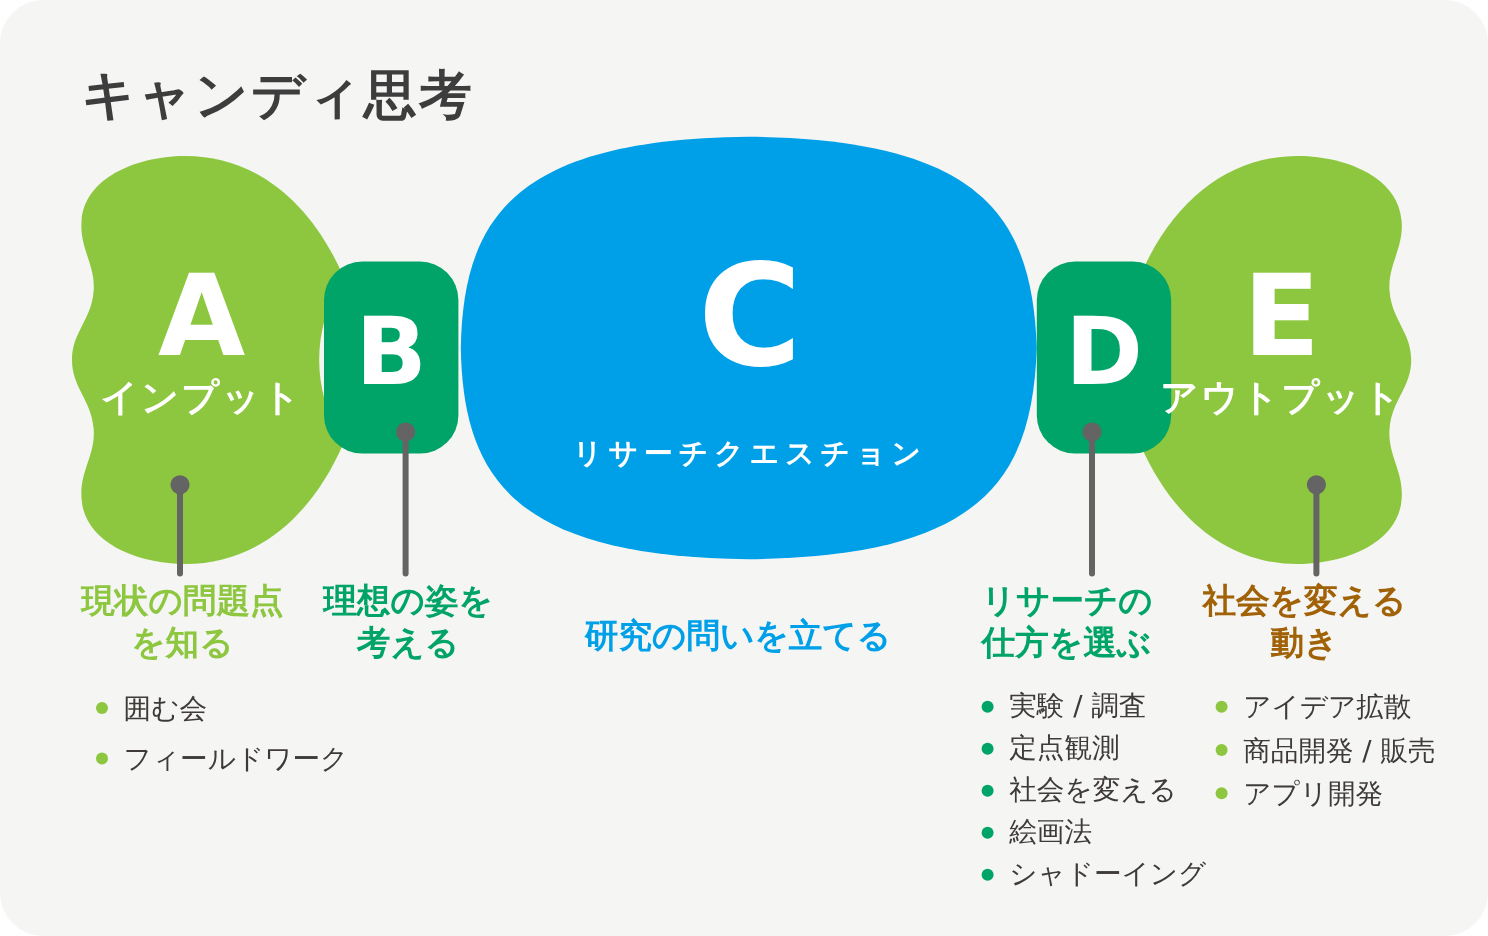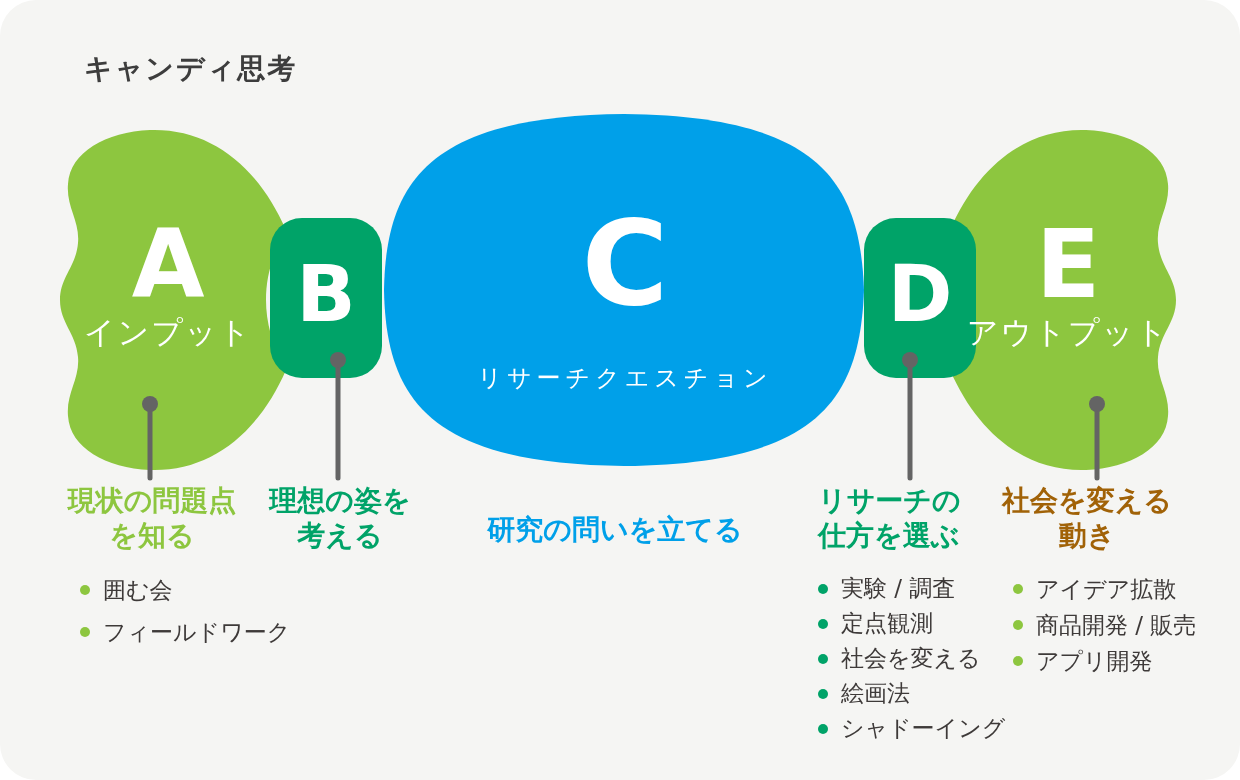--- a/index.html
+++ b/index.html
@@ -3,31 +3,31 @@
 <meta charset="utf-8">
 <style>
   * { margin:0; padding:0; box-sizing:border-box; }
   html,body { background:#ffffff; }
   body { font-family:"DejaVu Sans", sans-serif; }
   .card {
     position:relative; width:1240px; height:780px;
     background:#f5f5f3; border-radius:36px; overflow:hidden;
   }
   .page-title {
-    position:absolute; left:84px; top:50px;
-    font-size:28px; font-weight:800; color:#3d3d3d; letter-spacing:2px;
+    position:absolute; left:68px; top:50px;
+    font-size:44px; font-weight:800; color:#3d3d3d; letter-spacing:2px;
   }
   .shapes-svg { position:absolute; left:0; top:0; }
 
   .letter-block { position:absolute; text-align:center; color:#fff; }
   .big-letter { font-weight:800; color:#fff; }
   .block-a, .block-e { left:60px; top:215px; width:216px; }
   .block-e { left:960px; }
   .block-a .big-letter, .block-e .big-letter { font-size:94px; line-height:100px; }
-  .sub-label { font-size:31px; line-height:34px; font-weight:400; letter-spacing:2px; }
+  .sub-label { font-size:31px; line-height:34px; font-weight:700; letter-spacing:2px; }
   .block-b { left:271px; top:246px; width:110px; }
   .block-d { left:865px; top:246px; width:110px; }
   .block-b .big-letter, .block-d .big-letter { font-size:78px; line-height:96px; }
   .block-c-letter { left:390px; top:192px; width:470px; }
   .block-c-letter .big-letter { font-size:118px; line-height:142px; }
   .block-c-sub { left:390px; top:360px; width:470px; }
   .block-c-sub .sub-label { font-size:24px; line-height:36px; letter-spacing:5px; }
 
   .heading { position:absolute; font-size:28px; line-height:35px; font-weight:700; text-align:center; }
   .heading-a { left:32px;  top:483px; width:240px; color:#8dc63f; }

